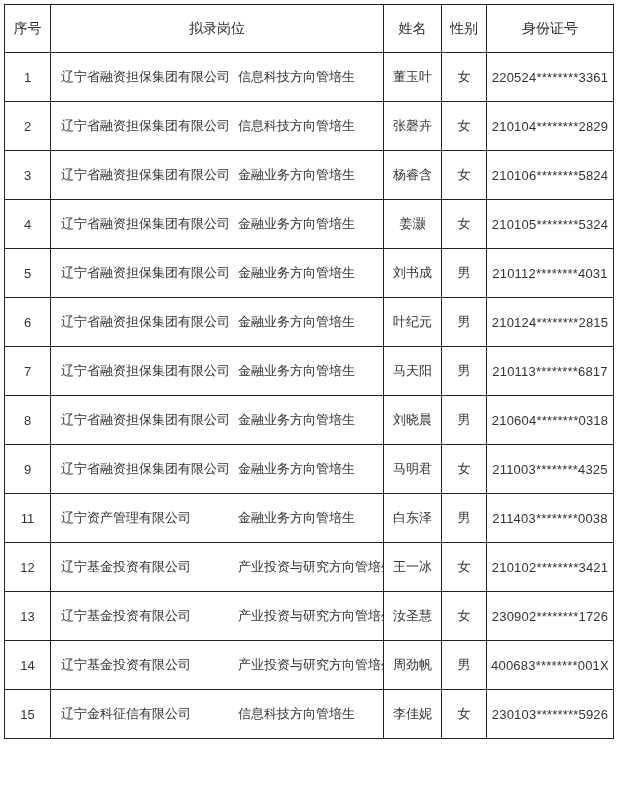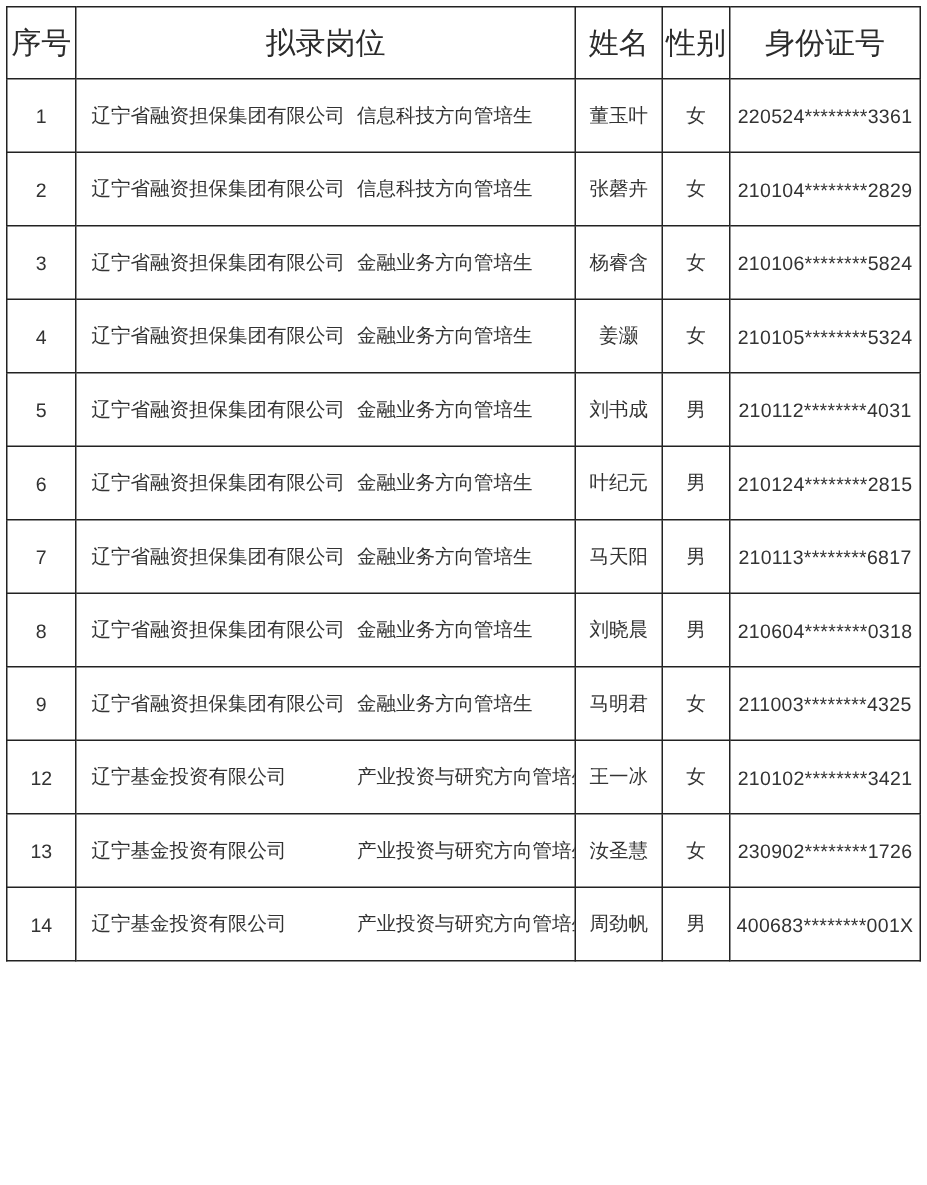--- a/index.html
+++ b/index.html
@@ -25,21 +25,21 @@
     table-layout: fixed;
   }
   .roster th, .roster td {
     border: 1px solid #222222;
     padding: 0;
     overflow: hidden;
     background: #ffffff;
   }
   .roster th {
     height: 47px;
-    font-size: 20px;
+    font-size: 14px;
     font-weight: 400;
     text-align: center;
     vertical-align: middle;
     color: #2b2b2b;
   }
   .roster td {
     height: 48px;
     font-size: 13px;
     vertical-align: middle;
     color: #333333;
@@ -198,20 +198,32 @@
         <span class="pos-company">辽宁省融资担保集团有限公司</span>
         <span class="pos-role">金融业务方向管培生</span>
       </div>
     </td>
     <td class="c-name">马明君</td>
     <td class="c-gender">女</td>
     <td class="c-id">211003********4325</td>
   </tr>
 
 
+  <tr>
+    <td class="c-no">11</td>
+    <td class="c-pos">
+      <div class="pos-cell">
+        <span class="pos-company">辽宁资产管理有限公司</span>
+        <span class="pos-role">金融业务方向管培生</span>
+      </div>
+    </td>
+    <td class="c-name">白东泽</td>
+    <td class="c-gender">男</td>
+    <td class="c-id">211403********0038</td>
+  </tr>
 
   <tr>
     <td class="c-no">12</td>
     <td class="c-pos">
       <div class="pos-cell">
         <span class="pos-company">辽宁基金投资有限公司</span>
         <span class="pos-role">产业投资与研究方向管培生</span>
       </div>
     </td>
     <td class="c-name">王一冰</td>
@@ -238,15 +250,27 @@
       <div class="pos-cell">
         <span class="pos-company">辽宁基金投资有限公司</span>
         <span class="pos-role">产业投资与研究方向管培生</span>
       </div>
     </td>
     <td class="c-name">周劲帆</td>
     <td class="c-gender">男</td>
     <td class="c-id">400683********001X</td>
   </tr>
 
+  <tr>
+    <td class="c-no">15</td>
+    <td class="c-pos">
+      <div class="pos-cell">
+        <span class="pos-company">辽宁金科征信有限公司</span>
+        <span class="pos-role">信息科技方向管培生</span>
+      </div>
+    </td>
+    <td class="c-name">李佳妮</td>
+    <td class="c-gender">女</td>
+    <td class="c-id">230103********5926</td>
+  </tr>
 </tbody>
   </table>
 </div>
 
 </body></html>

